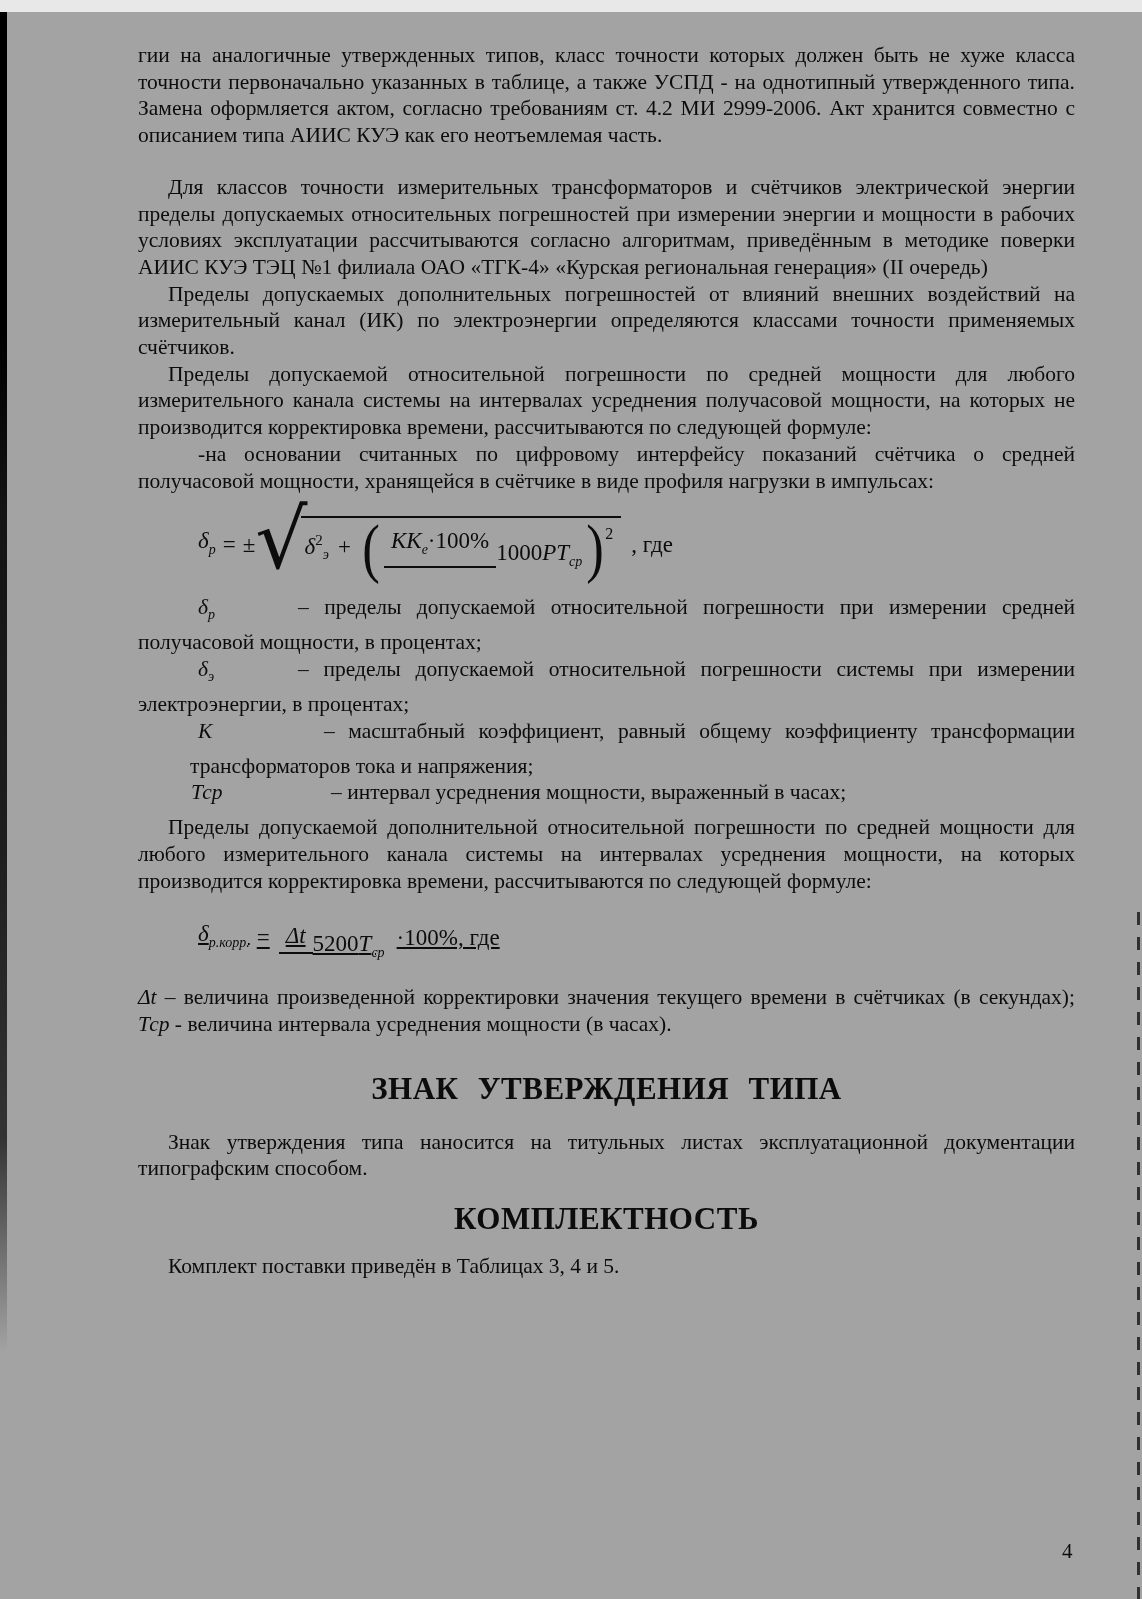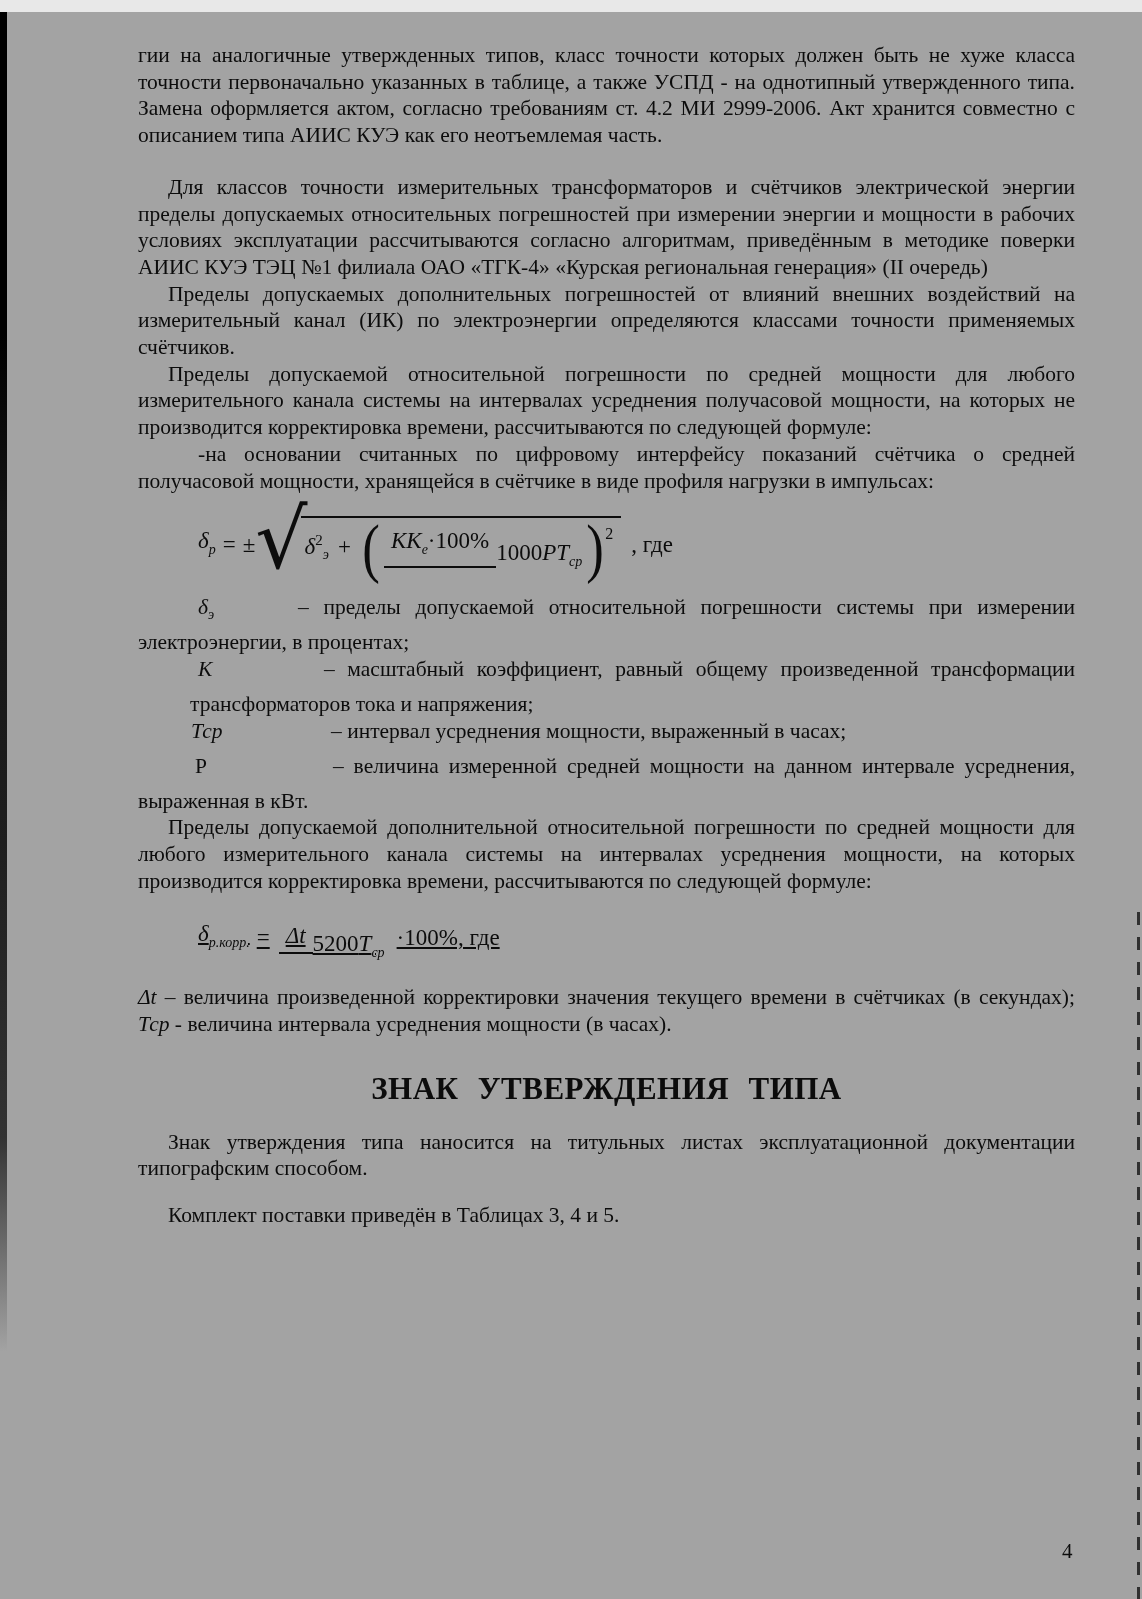--- a/index.html
+++ b/index.html
@@ -134,37 +134,37 @@
             <span class="fnum"><i>KK</i><sub><i>e</i></sub><span>·100%</span></span>
             <span class="fden"><span>1000</span><i>PT</i><sub><i>ср</i></sub></span>
           </span>
           <span class="paren">)</span>
           <sup class="pow">2</sup>
         </span>
       </span>
       <span class="ftail">, где</span>
     </div>
 
+    <p class="def d-dp">
+      <span class="term"><span></span><i>δ</i><sub><i>p</i></sub></span><span>–</span> <span>пределы допускаемой относительной погрешности при измерении средней получасовой мощности, в процентах;</span>
+    </p>
 
     <p class="def d-de">
       <span class="term"><span></span><i>δ</i><sub><i>э</i></sub></span><span>–</span> <span>пределы допускаемой относительной погрешности системы при измерении электроэнергии, в процентах;</span>
     </p>
 
     <p class="def d-k">
-      <span class="term"><span></span><i>К</i><sub><i></i></sub></span><span>–</span> <span>масштабный коэффициент, равный общему произведенной трансформации трансформаторов тока и напряжения;</span>
+      <span class="term"><span></span><i>К</i><sub><i></i></sub></span><span>–</span> <span>масштабный коэффициент, равный общему коэффициенту трансформации трансформаторов тока и напряжения;</span>
     </p>
 
 
     <p class="def d-t">
       <span class="term"><span></span><i>Тср</i><sub><i></i></sub></span><span>–</span> <span>интервал усреднения мощности, выраженный в часах;</span>
     </p>
 
-    <p class="def d-p">
-      <span class="term"><span>Р</span><i></i><sub><i></i></sub></span><span>–</span> <span>величина измеренной средней мощности на данном интервале усреднения, выраженная в кВт.</span>
-    </p>
 
     <p class="ind">Пределы допускаемой дополнительной относительной погрешности по средней мощности для любого измерительного канала системы на интервалах усреднения мощности, на которых производится корректировка времени, рассчитываются по следующей формуле:</p>
 
     <div class="formula f2">
       <span><i>δ</i><sub><i>р.корр.</i></sub></span>
       <span class="fop">=</span>
       <span class="frac">
         <span class="fnum"><i>Δt</i></span>
         <span class="fden"><span>5200</span><i>Т</i><sub><i>ср</i></sub></span>
       </span>
@@ -172,19 +172,20 @@
     </div>
 
     <p>
       <i>Δt</i><span> – величина произведенной корректировки значения текущего времени в счётчиках (в секундах); </span><i>Тср</i><span> - величина интервала усреднения мощности (в часах).</span>
     </p>
 
     <p class="hsec h1m">ЗНАК УТВЕРЖДЕНИЯ ТИПА</p>
 
     <p class="ind p8m">Знак утверждения типа наносится на титульных листах эксплуатационной документации типографским способом.</p>
 
+    <p class="hsec h2m">КОМПЛЕКТНОСТЬ</p>
 
     <p class="ind p9m">Комплект поставки приведён в Таблицах 3, 4 и 5.</p>
 
   </div>
 
   <div class="pagenum">4</div>
 </div>
 
 </body></html>

